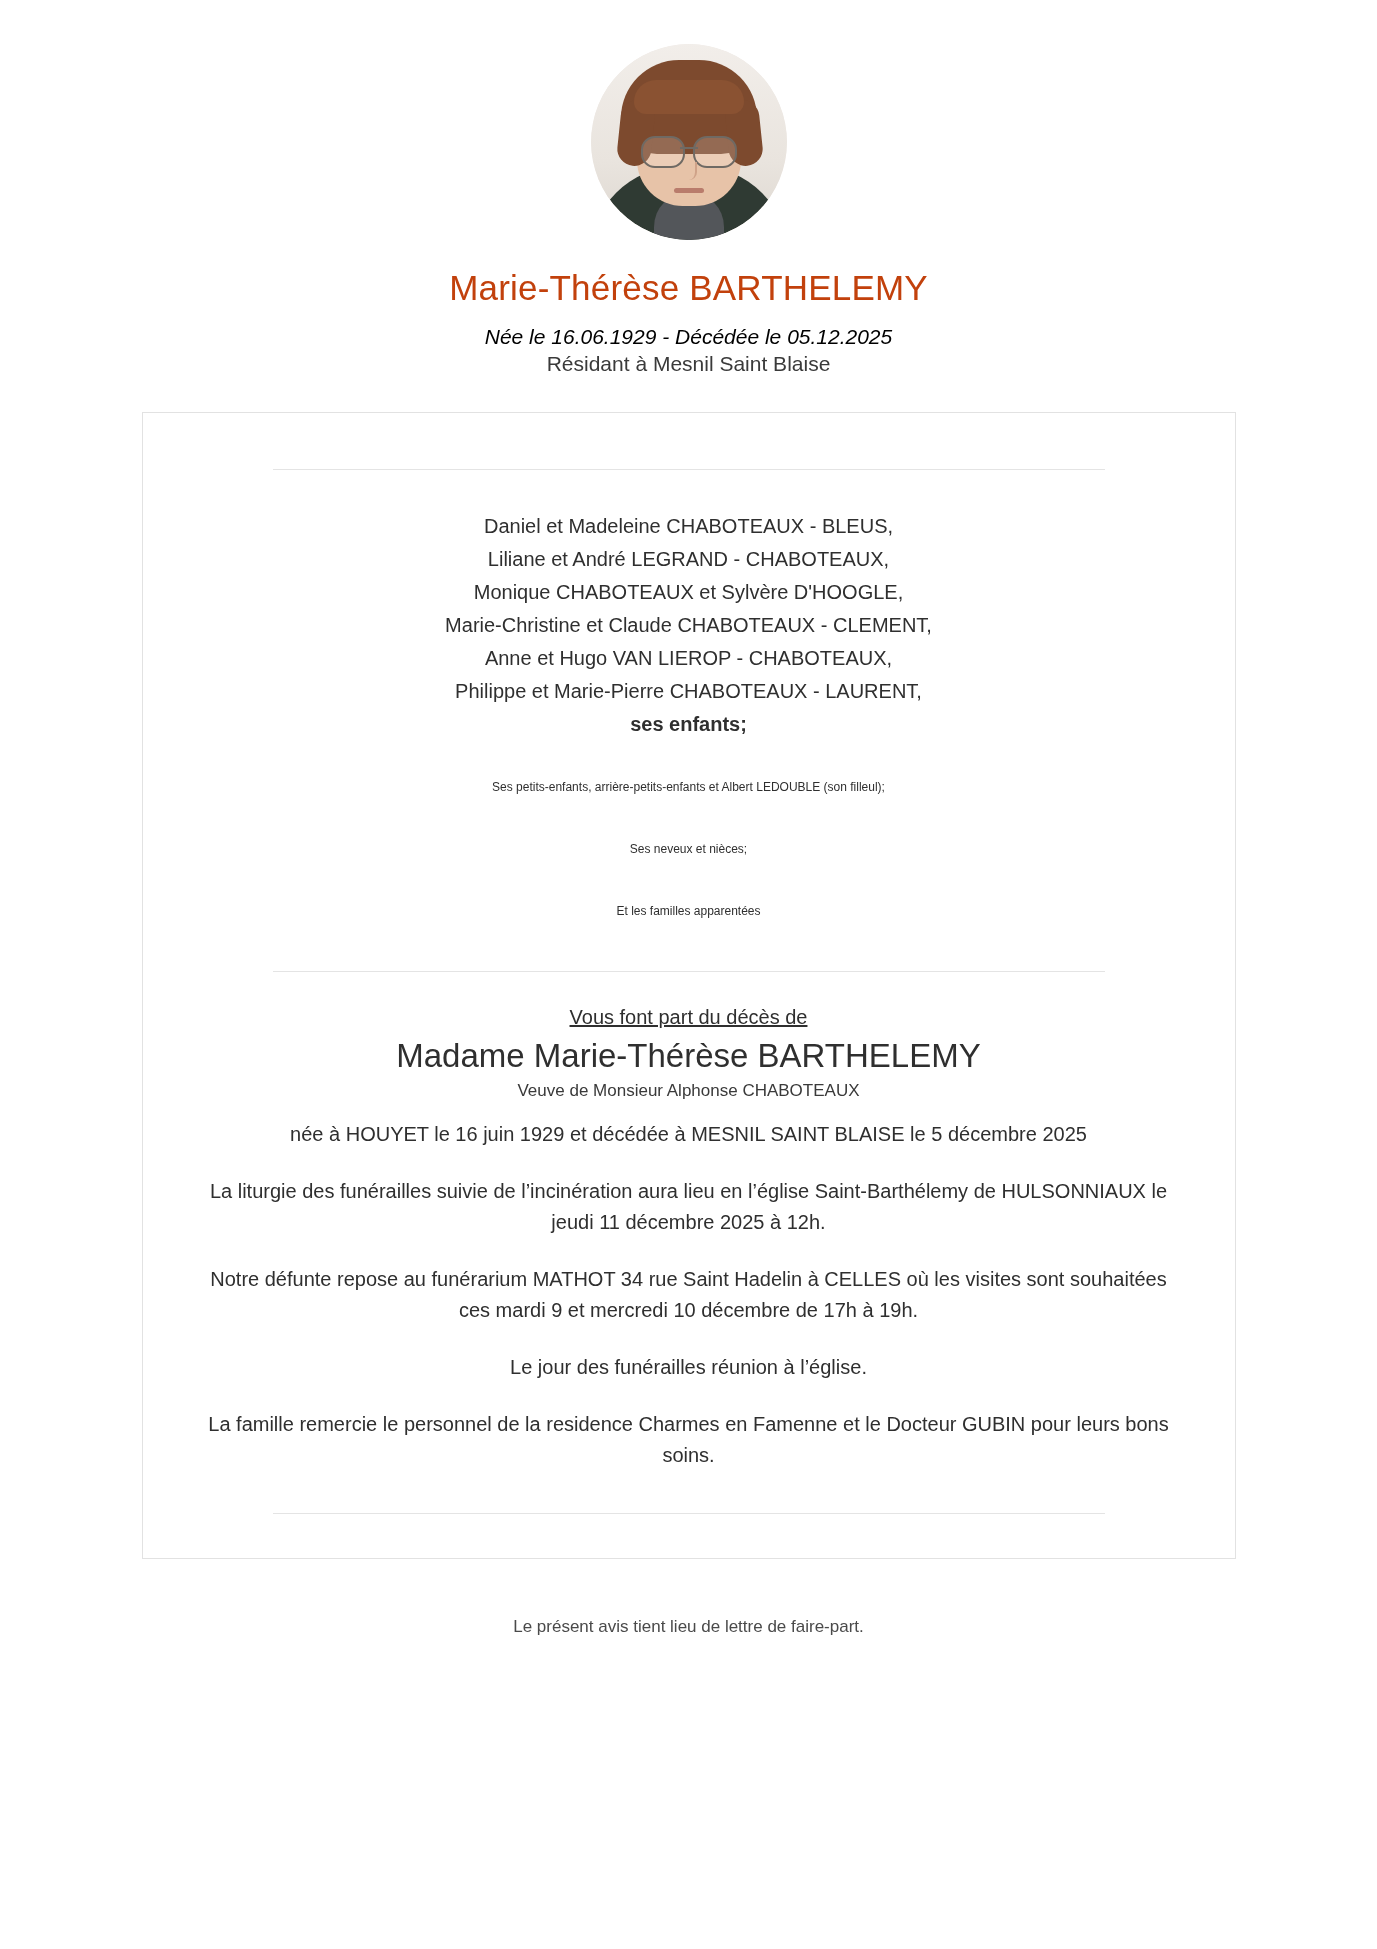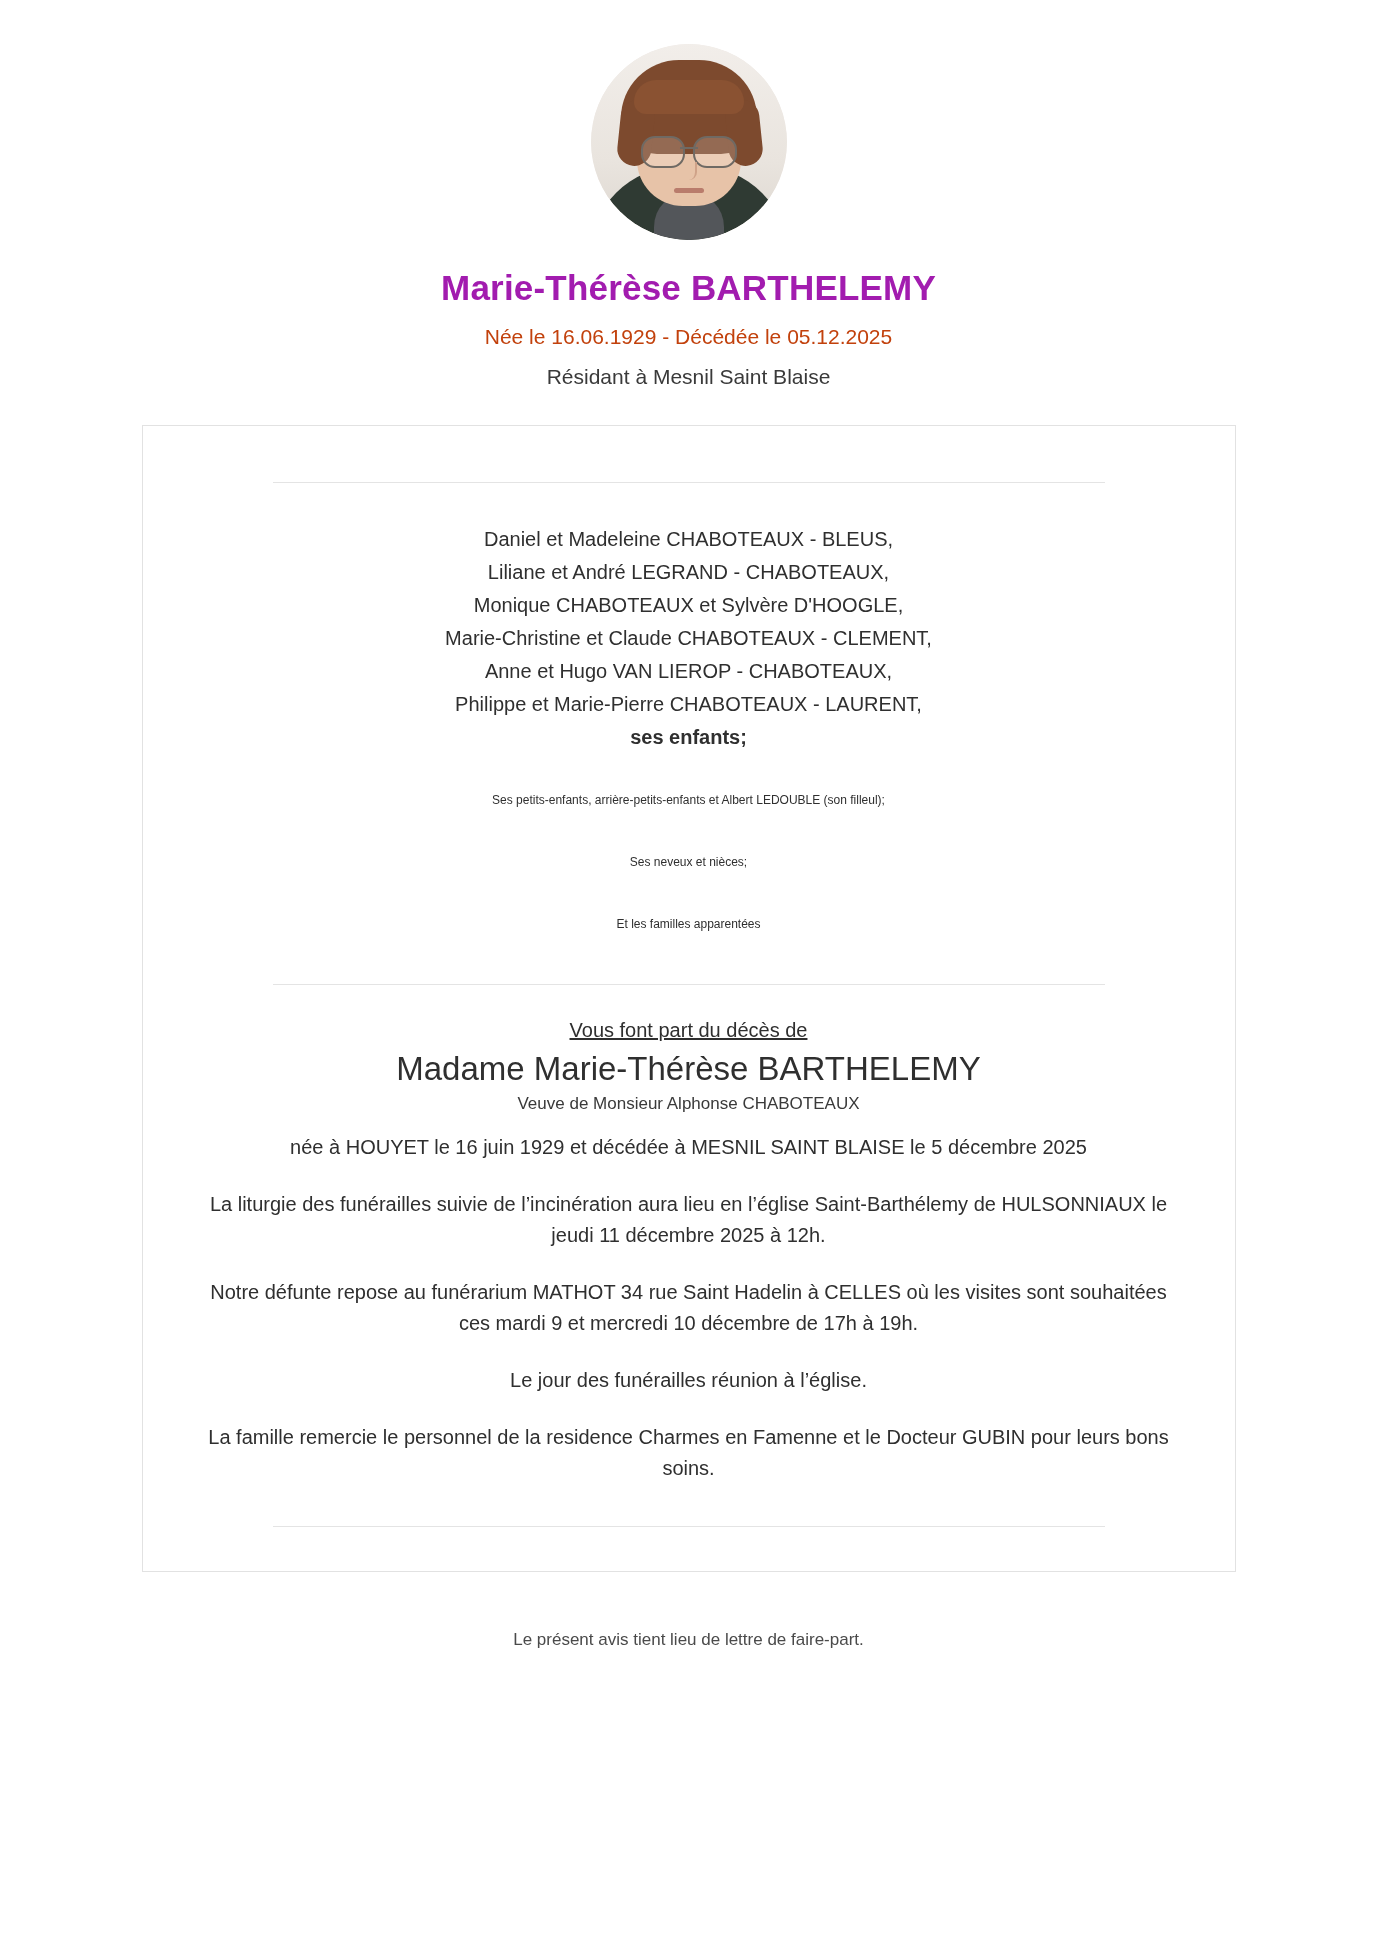--- a/index.html
+++ b/index.html
@@ -137,34 +137,35 @@
     position: absolute;
     left: 50%; top: 118px;
     width: 14px; height: 18px;
     transform: translateX(-50%);
     border-right: 2px solid #cfa288;
     border-radius: 0 0 8px 0;
   }
 
   .deceased-name {
     font-size: 35px;
-    font-weight: 700;
-    color: #a21caf;
+    font-weight: 400;
+    color: #c2410c;
     margin: 28px 0 0 0;
     letter-spacing: 0.2px;
   }
   .dates {
     font-size: 21px;
-    color: #c2410c;
+    color: #000000;
     margin-top: 17px;
+    font-style: italic;
   }
   .residence {
     font-size: 21px;
     color: #3a3a3a;
-    margin-top: 16px;
+    margin-top: 3px;
   }
 
   
   .card {
     width: 1094px;
     margin: 36px auto 0 auto;
     border: 1px solid #e2e2e2;
     background: #ffffff;
     box-sizing: border-box;
     padding: 56px 34px 44px 34px;

